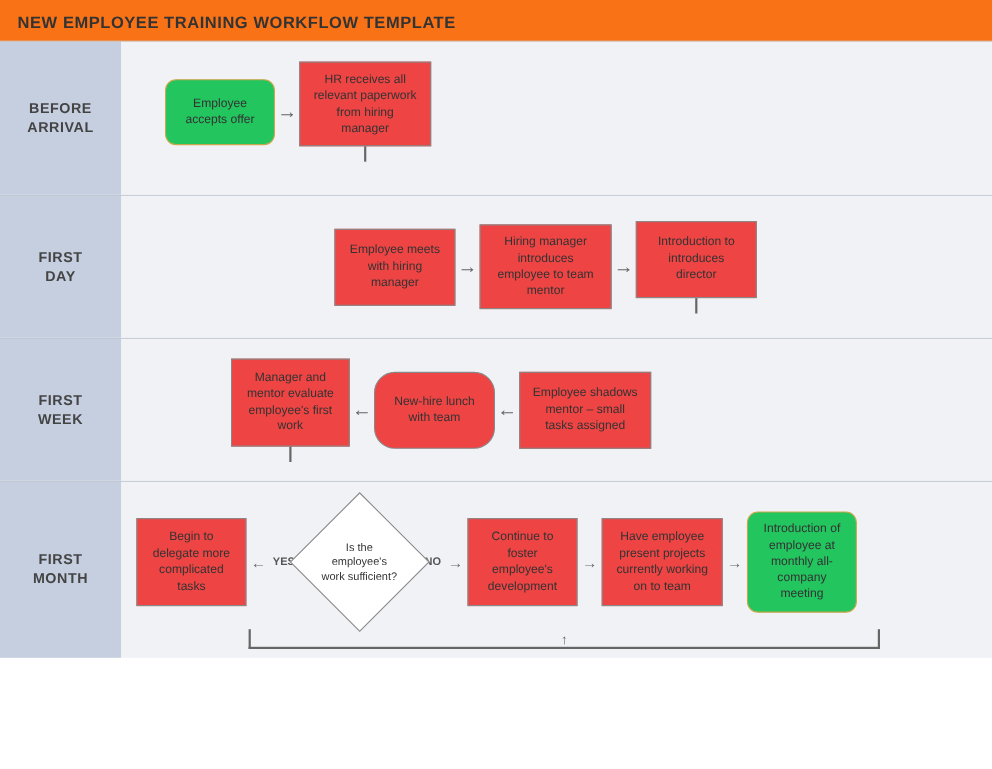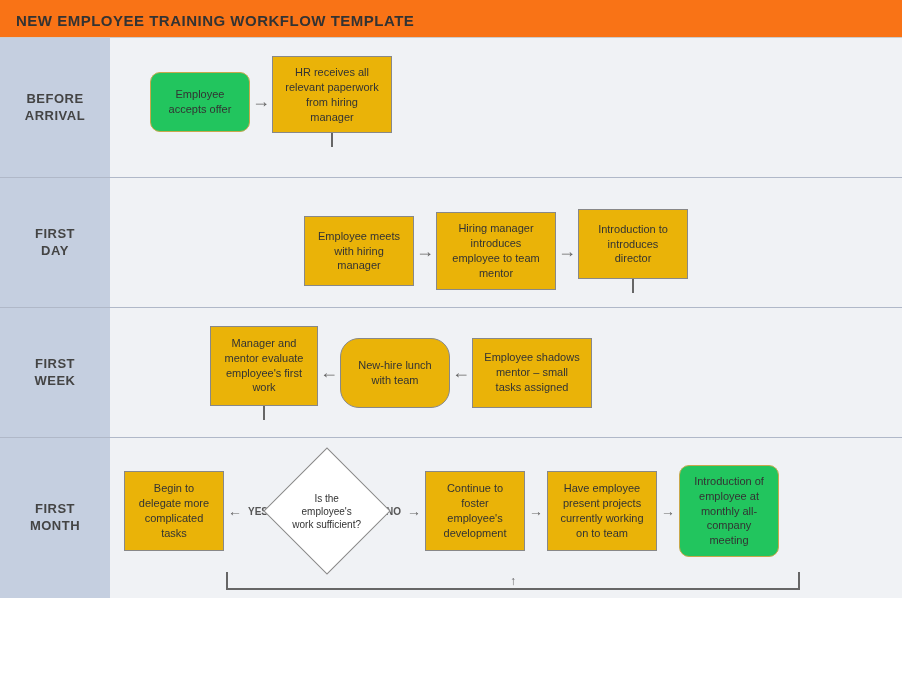--- a/index.html
+++ b/index.html
@@ -55,21 +55,21 @@
       background: #f0f2f5;
       display: flex;
       flex-direction: row;
       align-items: center;
       padding: 14px 10px;
       gap: 4px;
       position: relative;
     }
     
     .flow-box {
-      background: #eab308;
+      background: #ef4444;
       border: 1.5px solid #888;
       padding: 8px 10px;
       text-align: center;
       font-size: 11px;
       color: #333;
       line-height: 1.35;
       min-width: 90px;
       max-width: 120px;
     }
     .flow-box.rounded {
@@ -148,21 +148,21 @@
           <div style="height:14px; display:flex; flex-direction:column; align-items:center;">
             <div style="width:2px; height:14px; background:#666;"></div>
           </div>
         </div>
       </div>
     </div>
   </div>
 
   <div class="phase-row" style="min-height:130px;">
     <div class="phase-label">FIRST<br>DAY</div>
-    <div class="phase-content" style="align-items:flex-end; position:relative;padding-left:24px;">
+    <div class="phase-content" style="align-items:center; position:relative;padding-left:24px;">
 
       <div style="display:flex; flex-direction:row; align-items:center; margin-left: 170px;">
         <div style="display:flex; flex-direction:column; align-items:center;">
           <div class="flow-box" style="width:110px; min-height:70px; display:flex; align-items:center; justify-content:center; font-size:11px;">Employee meets with hiring manager</div>
         </div>
         <div class="arrow">→</div>
         <div class="flow-box" style="width:120px; min-height:70px; display:flex; align-items:center; justify-content:center; font-size:11px;">Hiring manager introduces employee to team mentor</div>
         <div class="arrow">→</div>
         <div style="display:flex; flex-direction:column; align-items:center;">
           <div class="flow-box" style="width:110px; min-height:70px; display:flex; align-items:center; justify-content:center; font-size:11px;">Introduction to introduces director</div>

